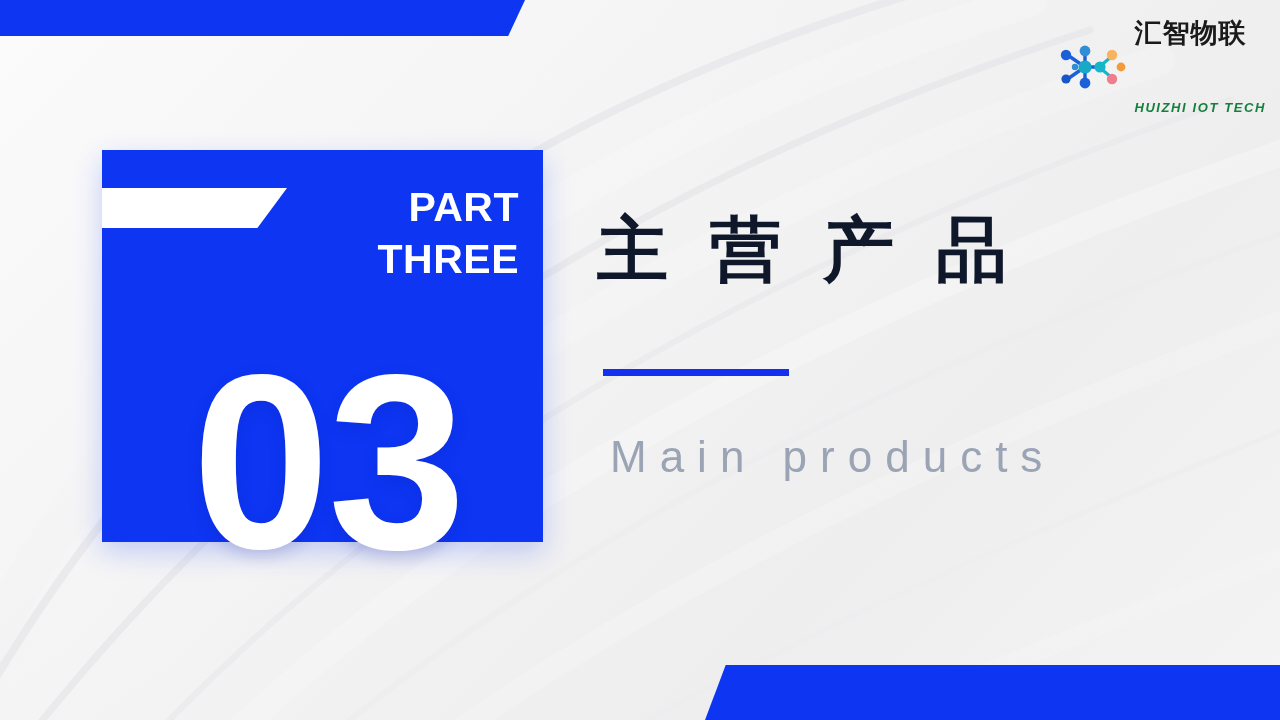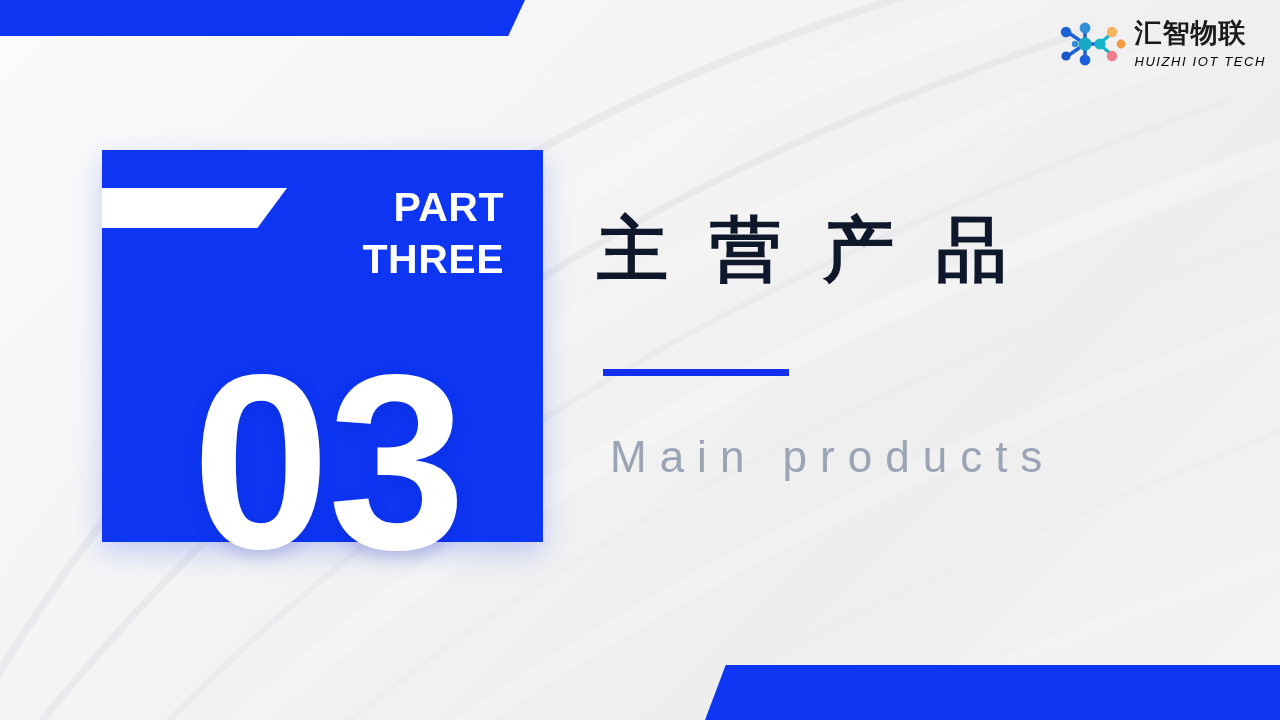--- a/index.html
+++ b/index.html
@@ -61,21 +61,21 @@
   }
   .panel-bar {
     position: absolute;
     left: 0; top: 38px;
     width: 185px; height: 40px;
     background: #ffffff;
     clip-path: polygon(0 0, 100% 0, 84% 100%, 0 100%);
   }
   .panel-part {
     position: absolute;
-    right: 39px; top: 32px;
+    right: 24px; top: 32px;
     width: 260px;
     text-align: right;
     color: #ffffff;
     font-size: 41px;
     font-weight: bold;
     line-height: 1.26;
     letter-spacing: 0.5px;
   }
   .panel-num {
     position: absolute;
@@ -119,33 +119,33 @@
 
   
   .logo {
     position: absolute;
     right: 14px; top: 20px;
     display: flex;
     align-items: center;
     gap: 7px;
   }
   .logo-mark { width: 72px; height: 46px; display:block; }
-  .logo-text { display: flex; flex-direction: column; line-height: 1; }
+  .logo-text { display: flex; flex-direction: column; line-height: 1; gap: 36px; }
   .logo-cn {
     font-size: 27px;
     font-weight: bold;
     color: #1a1a1a;
     letter-spacing: 1px;
   }
   .logo-en {
-    margin-top: 8px;
+    margin-top: 18px;
     font-size: 13px;
     font-style: italic;
-    font-weight: normal;
-    color: #000000;
+    font-weight: bold;
+    color: #15803d;
     letter-spacing: 1.6px;
   }
 </style>
 </head>
 <body>
 
 <div id="slide">
 
   <div class="bg-base"></div>
   <div class="bg-arcs">

